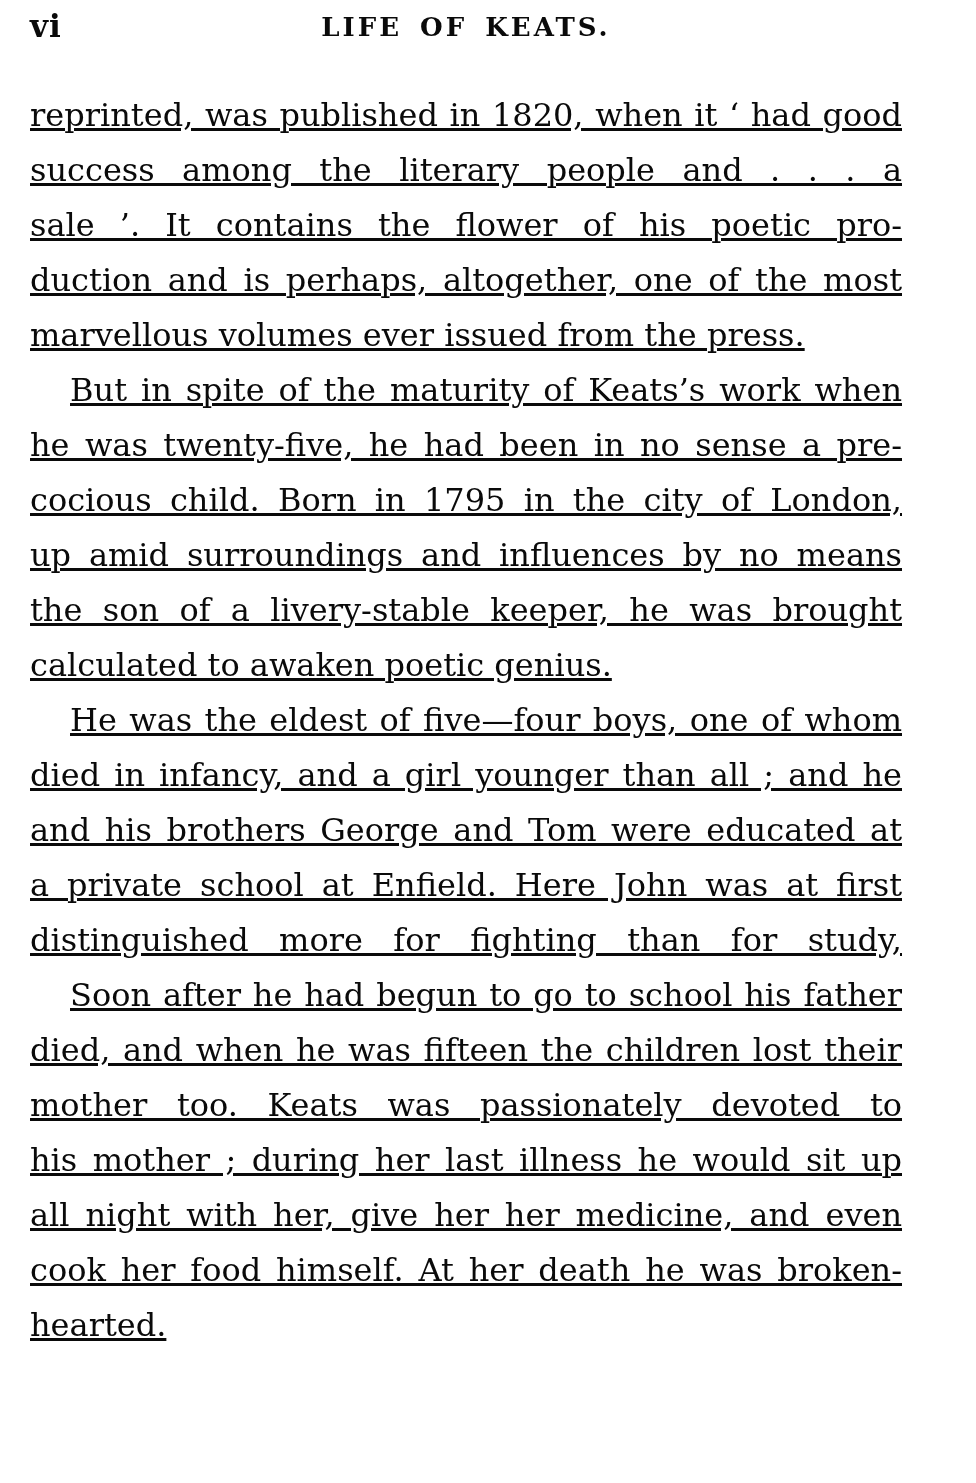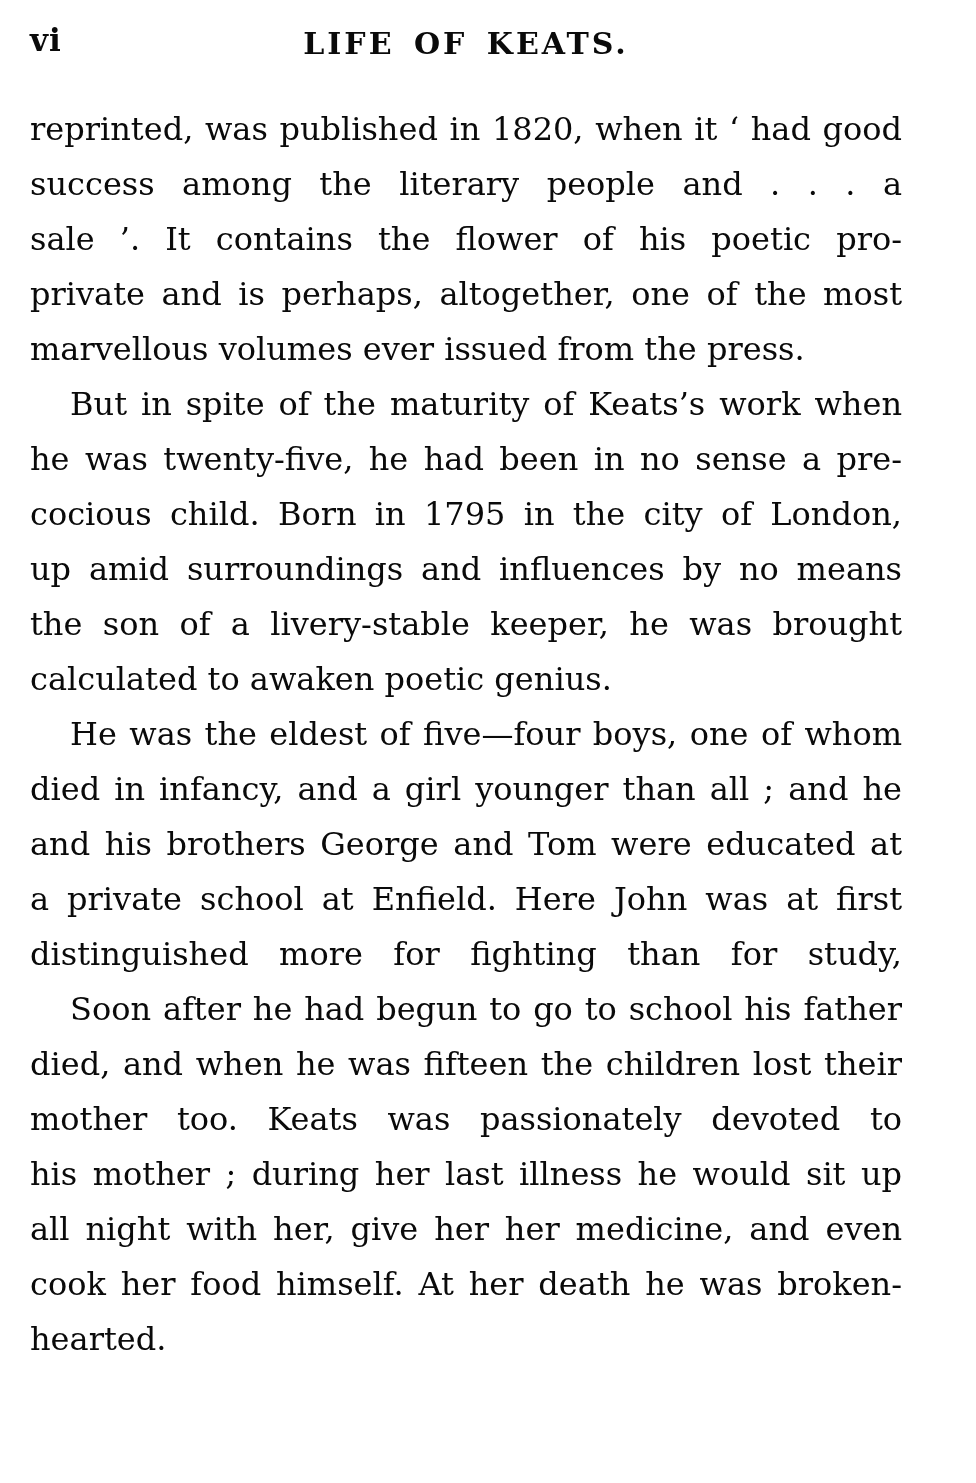--- a/index.html
+++ b/index.html
@@ -12,42 +12,43 @@
     height: 1483px;
     overflow: hidden;
     font-family: "DejaVu Serif", "Liberation Serif", serif;
     color: #0a0a0a;
     -webkit-font-smoothing: antialiased;
   }
   .page {
     box-sizing: border-box;
     width: 932px;
     height: 1483px;
-    padding: 20px 30px 0 30px;
+    padding: 6px 30px 0 30px;
     background: #ffffff;
+    text-decoration: underline;
   }
   .page-header {
     position: relative;
     height: 52px;
   }
   .page-number {
     position: absolute;
     left: 0;
     top: 2px;
     font-size: 31px;
     font-weight: bold;
     letter-spacing: 1px;
   }
   .running-title {
     position: absolute;
     left: 0;
     right: 0;
     top: 6px;
     text-align: center;
-    font-size: 30px;
+    font-size: 26px;
     font-weight: bold;
     letter-spacing: 3px;
     word-spacing: 6px;
   }
   .page-body {
     margin-top: 30px;
   }
   .para {
     margin: 0;
   }
@@ -72,21 +73,21 @@
 <div class="page">
   <header class="page-header">
     <span class="page-number">vi</span>
     <span class="running-title">LIFE OF KEATS.</span>
   </header>
   <main class="page-body">
       <div class="para">
         <div class="line">reprinted, was published in 1820, when it ‘ had good</div>
         <div class="line">success among the literary people and . . . a moderate</div>
         <div class="line">sale ’. It contains the flower of his poetic pro-</div>
-        <div class="line">private and is perhaps, altogether, one of the most</div>
+        <div class="line">duction and is perhaps, altogether, one of the most</div>
         <div class="line last">marvellous volumes ever issued from the press.</div>
       </div>
       <div class="para">
         <div class="line indent">But in spite of the maturity of Keats’s work when</div>
         <div class="line">he was twenty-five, he had been in no sense a pre-</div>
         <div class="line">cocious child. Born in 1795 in the city of London,</div>
         <div class="line">up amid surroundings and influences by no means</div>
         <div class="line">the son of a livery-stable keeper, he was brought</div>
         <div class="line last">calculated to awaken poetic genius.</div>
       </div>

